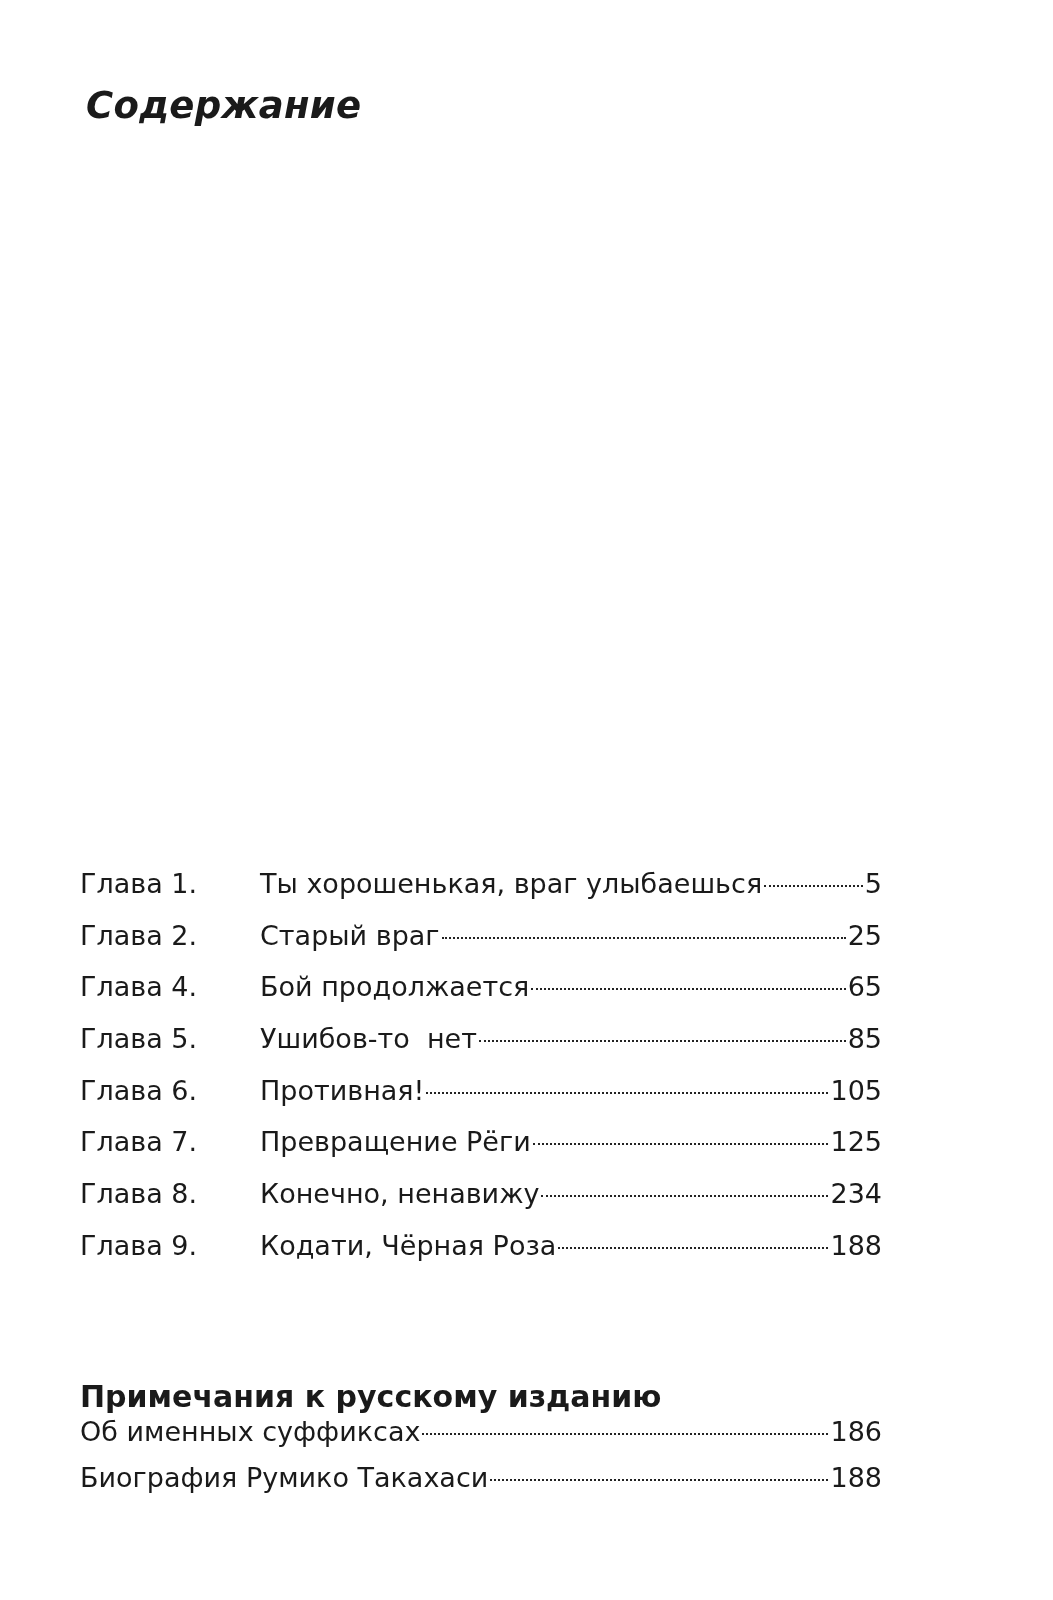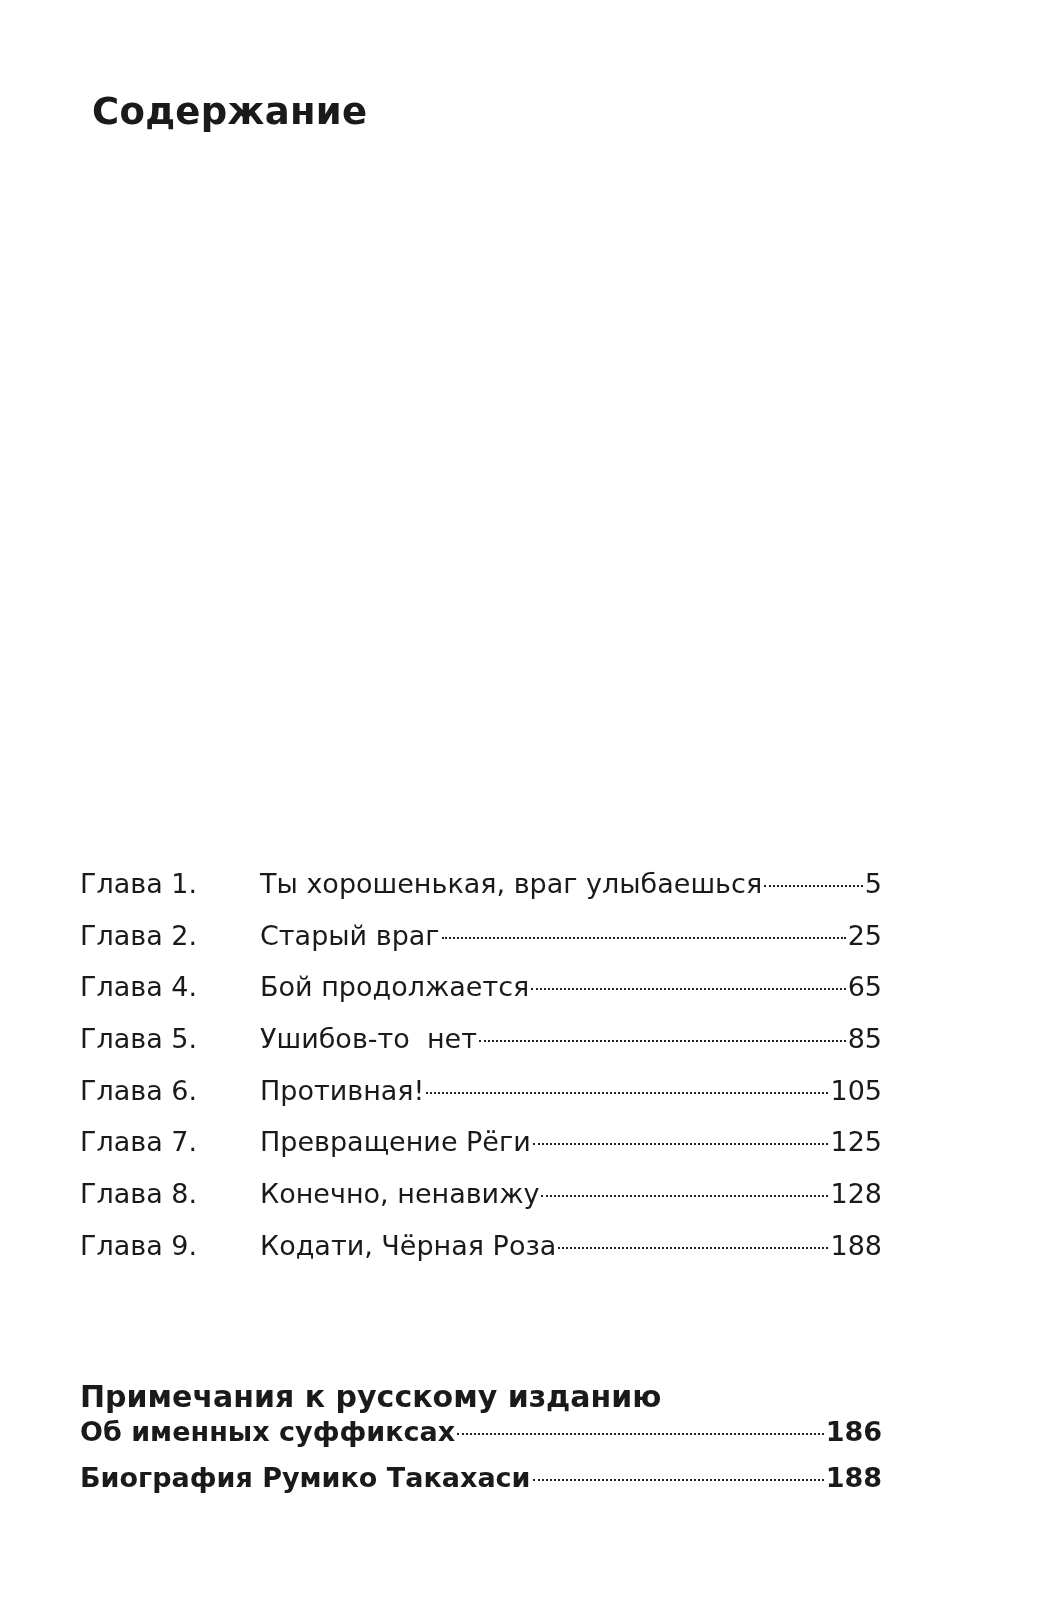--- a/index.html
+++ b/index.html
@@ -1,29 +1,29 @@
 <!DOCTYPE html>
 <html><head>
 <meta charset="utf-8">
 <style>
   html, body { margin:0; padding:0; background:#ffffff; }
   body { width:1053px; height:1600px; position:relative; overflow:hidden;
          font-family:"DejaVu Sans", sans-serif; color:#1a1a1a; }
   .title { position:absolute; left:80px; top:78px; font-size:37px; font-weight:bold;
-           letter-spacing:0.3px; margin:12px; }
+           letter-spacing:0.3px; margin:6px;font-style:italic; }
   .toc { position:absolute; left:80px; top:868px; width:802px; }
   .row { display:flex; align-items:baseline; height:51.7px; font-size:27px; }
   .chap { width:180px; flex:none; white-space:nowrap; }
   .name { white-space:nowrap; }
   .dots { flex:1; overflow:hidden; white-space:nowrap; margin:0 2px;
           border-bottom:2.5px dotted #222; transform:translateY(-6px); height:0; }
   .page { flex:none; white-space:nowrap; text-align:right; }
   .notes { position:absolute; left:80px; top:1378px; width:802px; }
   .notes-head { font-size:30px; font-weight:bold; height:38px; line-height:38px; }
-  .notes .row { height:46px;font-weight:bold; }
+  .notes .row { height:46px; }
 </style>
 </head>
 <body>
 
 <h1 class="title">Содержание</h1>
 
 <div class="toc">
   <div class="row">
     <span class="chap">Глава 1.</span>
     <span class="name">Ты хорошенькая, враг улыбаешься</span>
@@ -57,21 +57,21 @@
   <div class="row">
     <span class="chap">Глава 7.</span>
     <span class="name">Превращение Рёги</span>
     <span class="dots"></span>
     <span class="page">125</span>
   </div>
   <div class="row">
     <span class="chap">Глава 8.</span>
     <span class="name">Конечно, ненавижу</span>
     <span class="dots"></span>
-    <span class="page">128</span>
+    <span class="page">234</span>
   </div>
   <div class="row">
     <span class="chap">Глава 9.</span>
     <span class="name">Кодати, Чёрная Роза</span>
     <span class="dots"></span>
     <span class="page">188</span>
   </div>
 </div>
 
 <div class="notes">

